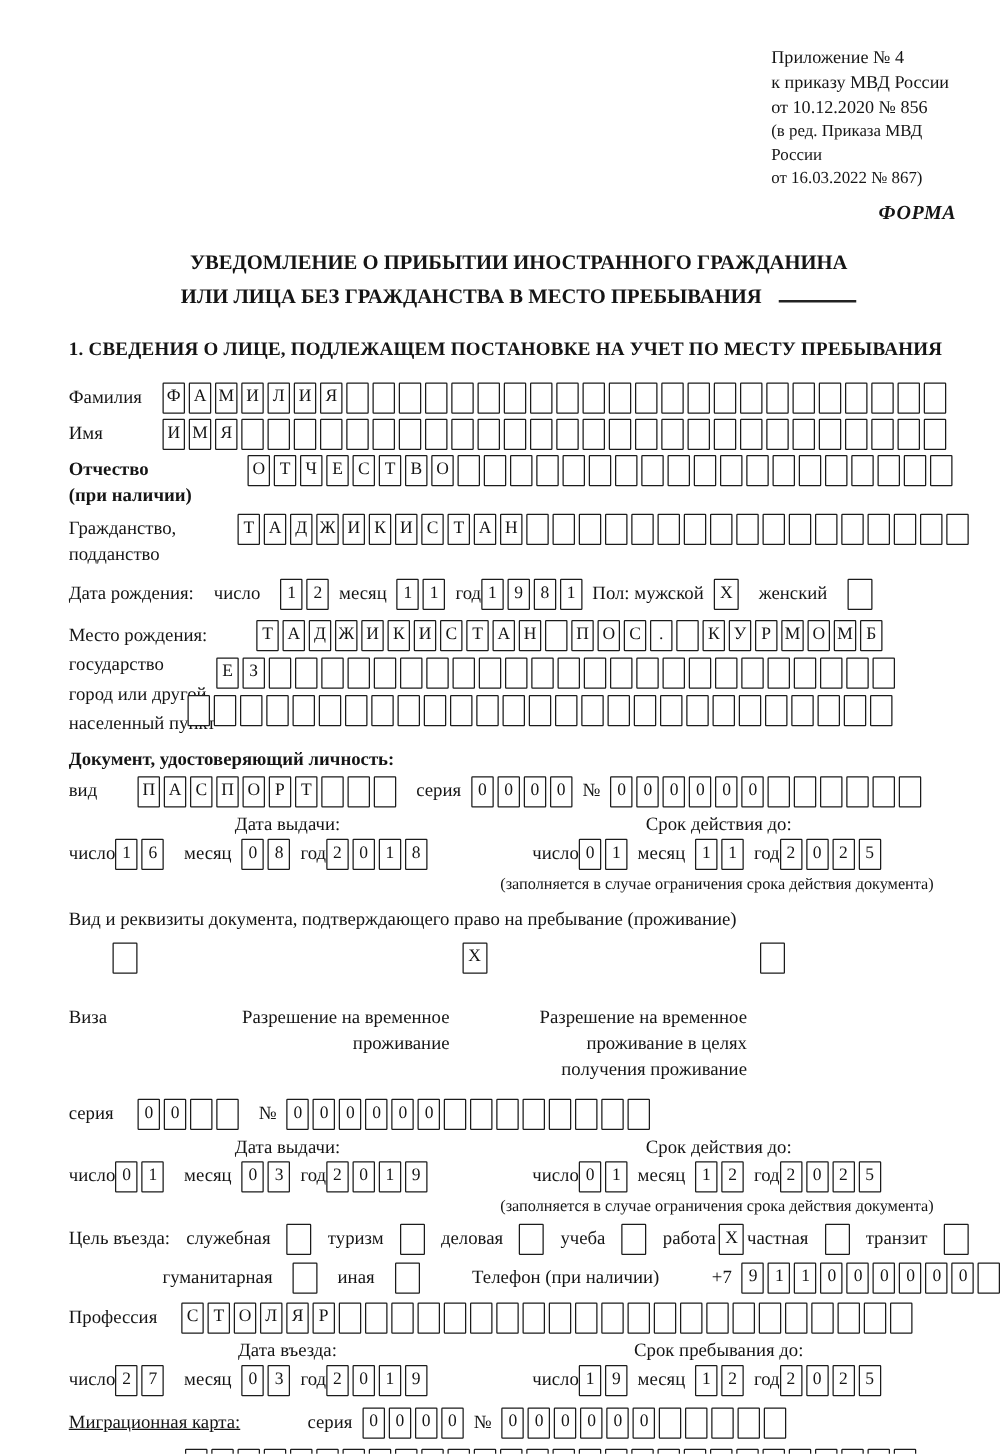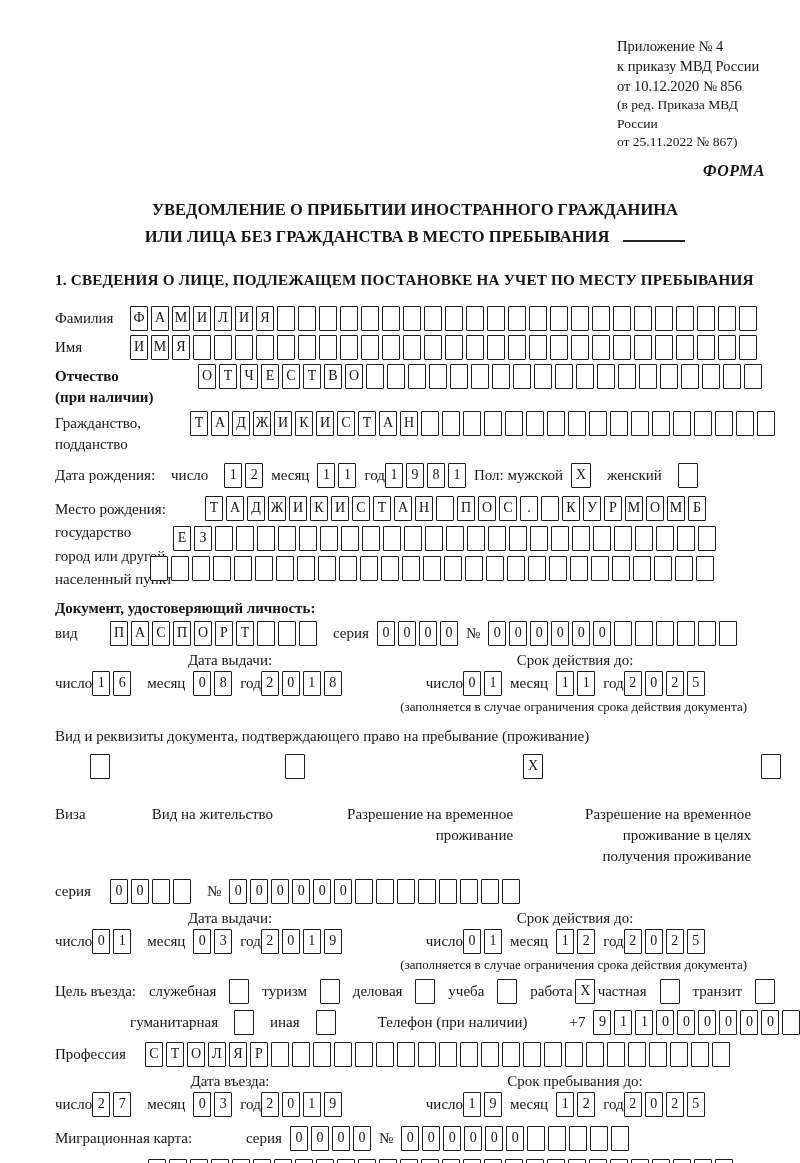--- a/index.html
+++ b/index.html
@@ -49,21 +49,21 @@
 </head>
 <body>
 
 <div class="page">
 
   <div class="hdr">
     <div>Приложение № 4</div>
     <div>к приказу МВД России</div>
     <div>от 10.12.2020 № 856</div>
     <div class="ed">(в ред. Приказа МВД России</div>
-    <div class="ed">от 25.11.2022 № 867)</div>
+    <div class="ed">от 16.03.2022 № 867)</div>
   </div>
 
   <div class="forma">ФОРМА</div>
 
   <div class="title">
     <div>УВЕДОМЛЕНИЕ О ПРИБЫТИИ ИНОСТРАННОГО ГРАЖДАНИНА</div>
     <div><span>ИЛИ ЛИЦА БЕЗ ГРАЖДАНСТВА В МЕСТО ПРЕБЫВАНИЯ</span><span class="uline"></span></div>
   </div>
 
   <div class="sec-heading">1. СВЕДЕНИЯ О ЛИЦЕ, ПОДЛЕЖАЩЕМ ПОСТАНОВКЕ НА УЧЕТ ПО МЕСТУ ПРЕБЫВАНИЯ</div>
@@ -436,24 +436,20 @@
   <div class="note-r">(заполняется в случае ограничения срока действия документа)</div>
 
   <div class="intro">Вид и реквизиты документа, подтверждающего право на пребывание (проживание)</div>
 
   <div class="frow" style="margin-top:6px;">
     <span class="opt">
       <span class="olbl">Виза</span>
       <span class="cb chk" style="margin-left:4px;"></span>
     </span>
     <span class="gapL"></span>
-    <span class="opt">
-      <span class="olbl">Вид на жительство</span>
-      <span class="cb chk" style="margin-left:12px;"></span>
-    </span>
     <span class="gapL"></span>
     <span class="opt">
       <span class="olbl">
         <div>Разрешение на временное</div>
         <div>проживание</div>
       </span>
       <span class="cb chk" style="margin-left:10px;">X</span>
     </span>
     <span class="gapL"></span>
     <span class="opt">
@@ -679,21 +675,21 @@
     <span class="dlbl">год</span>
       <span class="boxrow">
         <span class="cb">2</span>
         <span class="cb">0</span>
         <span class="cb">2</span>
         <span class="cb">5</span>
       </span>
   </div>
 
   <div class="frow" style="margin-top:9px;">
-    <span class="lbl" style="width:175px;">Миграционная карта:</span>
+    <span class="lbl" style="width:175px;text-decoration:underline;">Миграционная карта:</span>
     <span class="gapM"></span>
     <span class="dlbl">серия</span>
     <span class="gapS"></span>
     <span class="boxrow">
         <span class="cb">0</span>
         <span class="cb">0</span>
         <span class="cb">0</span>
         <span class="cb">0</span>
       </span>
     <span class="gapS"></span>

